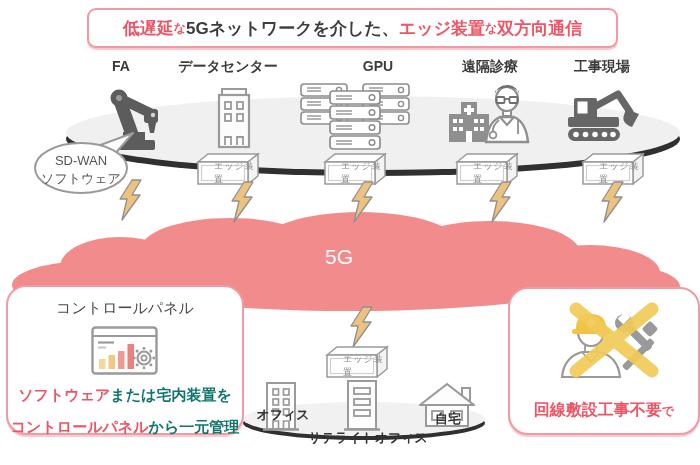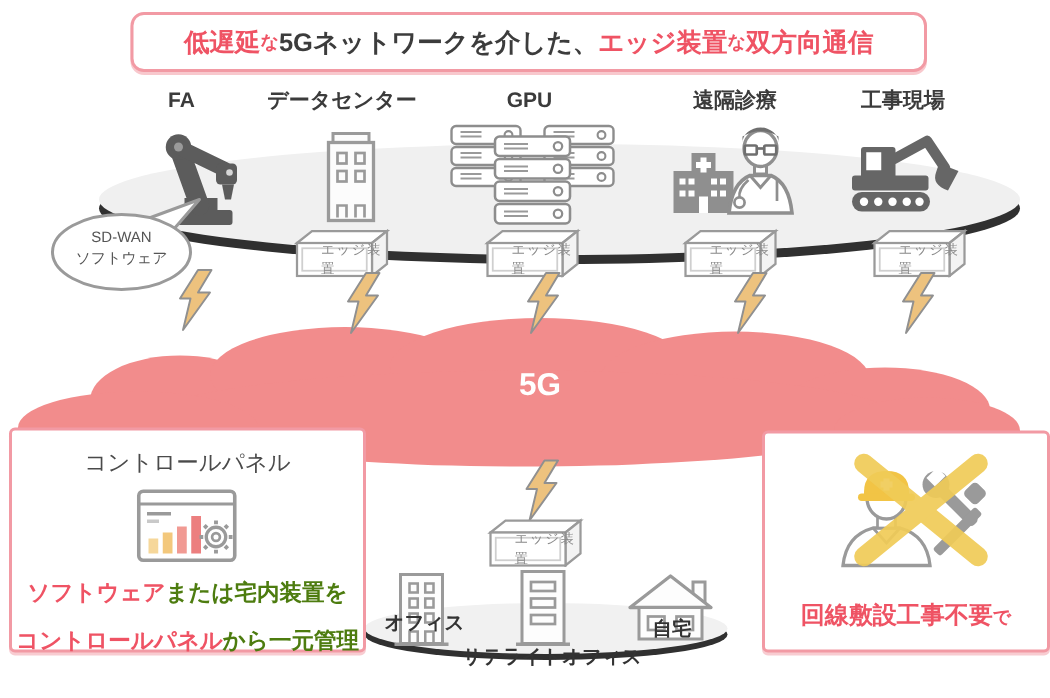--- a/index.html
+++ b/index.html
@@ -14,50 +14,50 @@
   .banner .red-sm{color:#ef5364;font-weight:bold;font-size:12px;}
   .banner .dark{color:#3c3c3c;font-weight:bold;font-size:17px;}
   
   .cat{font-size:14px;font-weight:bold;color:#3b3b3b;text-align:center;}
   
   .edgebox{width:66px;height:34px;}
   .edgebox .lbl{position:absolute;left:19px;top:11px;width:50px;height:22px;
     display:flex;align-items:center;justify-content:center;
     font-size:9px;color:#8a8a8a;letter-spacing:1px;}
   
-  .cloud-lbl{color:#fff;font-size:21px;font-weight:bold;text-align:center;}
-  
-  .infobox{background:#fff;border:2px solid #f29aa4;border-radius:4px;
+  .cloud-lbl{color:#fff;font-size:21px;font-weight:normal;}
+  
+  .infobox{background:#fff;border:2px solid #f29aa4;border-radius:20px;
     box-shadow:0 2px 0 rgba(242,154,164,.5);}
   .ib-title{font-size:15px;color:#4a4a4a;text-align:center;}
   .ib-line{font-size:15px;font-weight:bold;text-align:center;white-space:nowrap;}
   .ib-line .red{color:#ef5364;}
-  .ib-line .dark{color:#4d7c0f;}
+  .ib-line .dark{color:#0f766e;}
   .ib-line .red-sm{color:#ef5364;font-size:12px;}
   .ib-line2{font-size:15px;color:#4a4a4a;text-align:center;white-space:nowrap;}
   
-  .bubble-txt{font-size:10px;color:#555;text-align:center;line-height:1.35;}
+  .bubble-txt{font-size:13px;color:#555;text-align:center;line-height:1.35;}
   
   .site{font-size:13px;font-weight:bold;color:#333;text-align:center;white-space:nowrap;}
 </style>
 </head>
 <body>
 
 <div class="abs banner">
   <span class="red">低遅延</span>
     <span class="red-sm">な</span>
     <span class="dark">5Gネットワークを介した、</span>
     <span class="red">エッジ装置</span>
     <span class="red-sm">な</span>
     <span class="red">双方向通信</span>
 </div>
 
 <div class="abs cat" style="left:95px;top:58px;width:52px">FA</div>
 <div class="abs cat" style="left:158px;top:58px;width:140px">データセンター</div>
-<div class="abs cat" style="left:323px;top:58px;width:60px">GPU</div>
+<div class="abs cat" style="left:348px;top:58px;width:60px">GPU</div>
 <div class="abs cat" style="left:450px;top:58px;width:80px">遠隔診療</div>
 <div class="abs cat" style="left:562px;top:58px;width:80px">工事現場</div>
 
 <div class="abs" style="left:57px;top:92px">
   <svg width="632" height="90" viewBox="0 0 632 90">
     <ellipse cx="316" cy="47" rx="307" ry="37" fill="#303030"></ellipse>
     <ellipse cx="316" cy="41" rx="307" ry="37" fill="#f0f0f0"></ellipse>
   </svg>
 </div>
 

